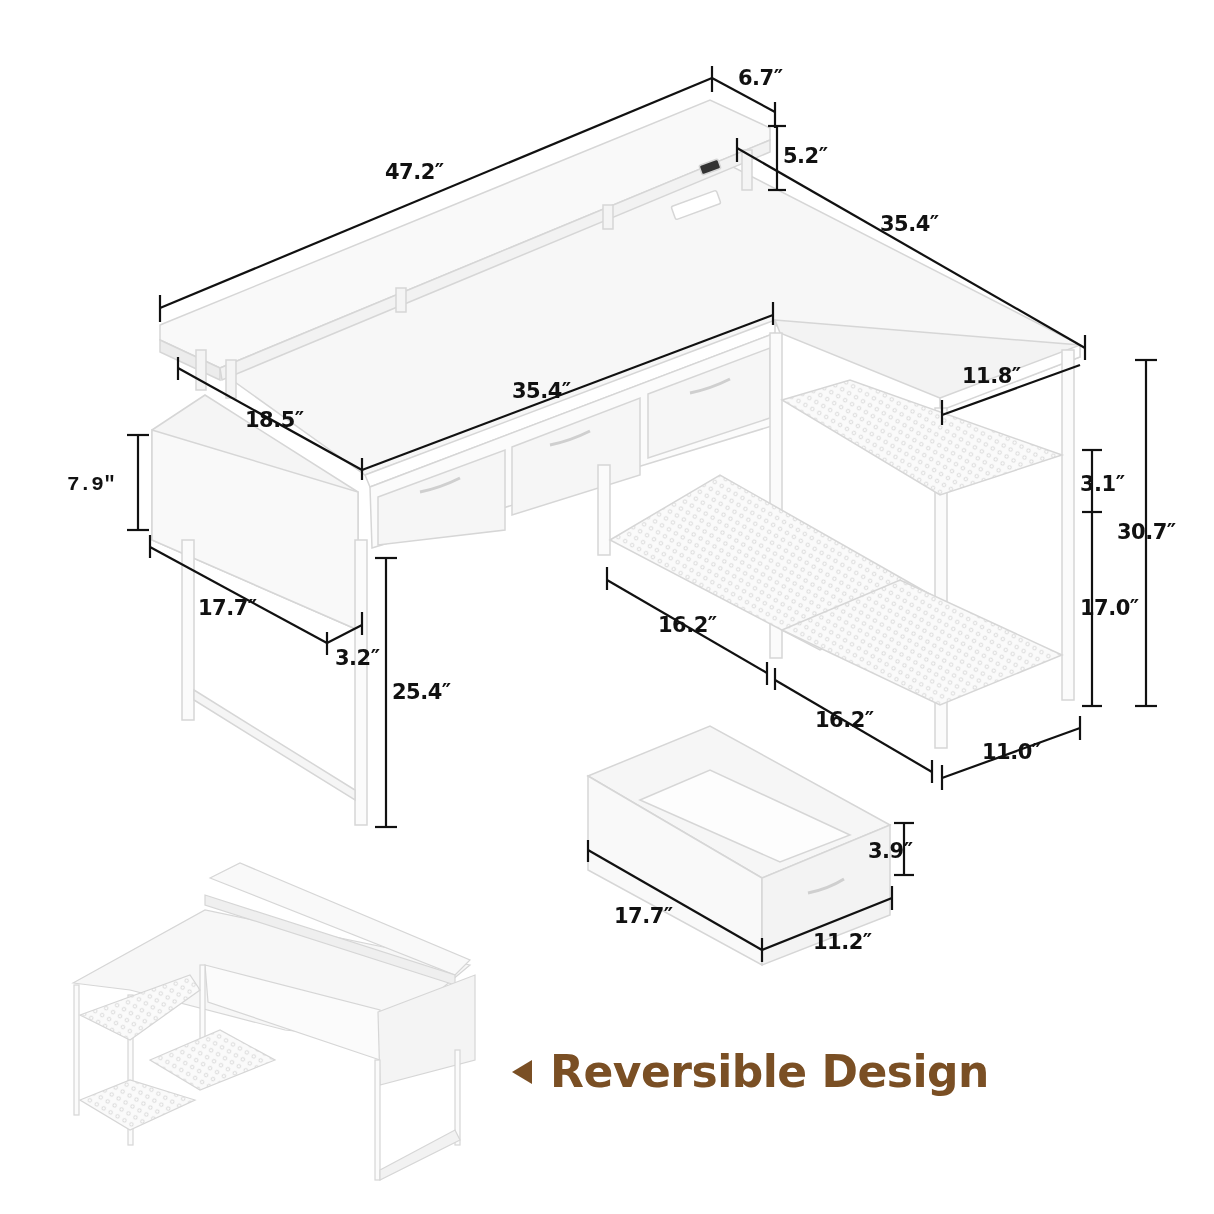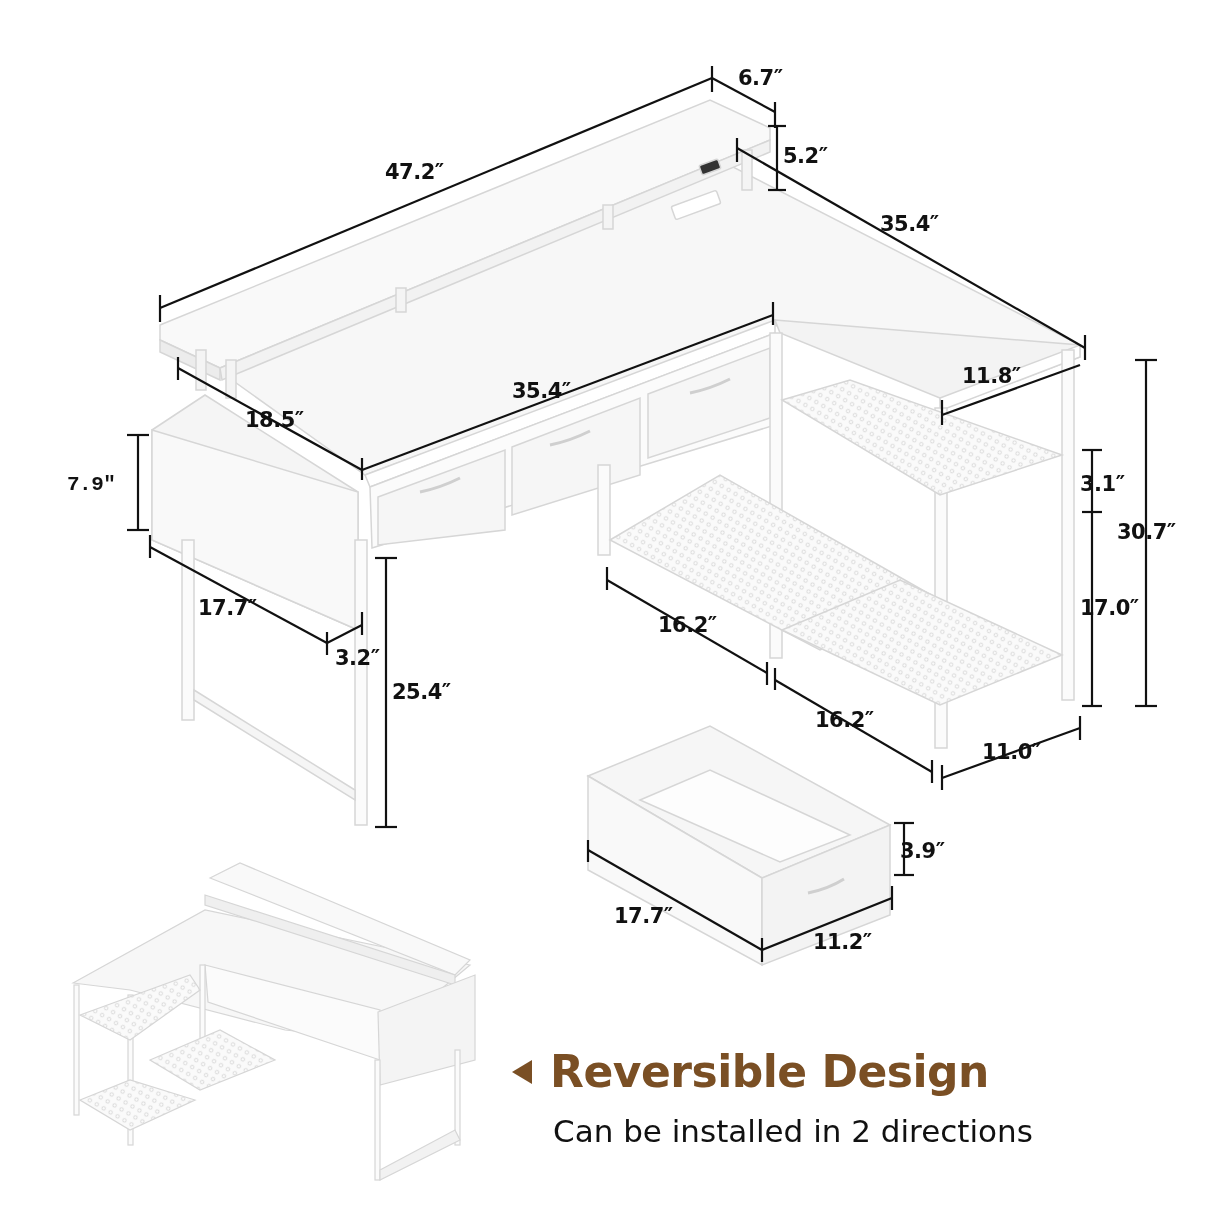--- a/index.html
+++ b/index.html
@@ -186,23 +186,22 @@
   <span class="dim" style="left:67px;top:474px;font-family:Liberation Mono, monospace;">7.9″</span>
   <span class="dim" style="left:198px;top:598px;">17.7″</span>
   <span class="dim" style="left:335px;top:648px;">3.2″</span>
   <span class="dim" style="left:392px;top:682px;">25.4″</span>
   <span class="dim" style="left:1080px;top:474px;">3.1″</span>
   <span class="dim" style="left:1080px;top:598px;">17.0″</span>
   <span class="dim" style="left:1117px;top:522px;">30.7″</span>
   <span class="dim" style="left:658px;top:615px;">16.2″</span>
   <span class="dim" style="left:815px;top:710px;">16.2″</span>
   <span class="dim" style="left:982px;top:742px;">11.0″</span>
-  <span class="dim" style="left:900px;top:841px;text-align:center;">3.9″</span>
+  <span class="dim" style="left:868px;top:841px;text-align:center;">3.9″</span>
   <span class="dim" style="left:614px;top:906px;">17.7″</span>
   <span class="dim" style="left:813px;top:932px;">11.2″</span>
 
   
   <div class="headline">
     <span class="tri"></span>
     <span class="title">Reversible Design</span>
   </div>
-  <div class="subtitle">Can be installed in 2 directions</div>
 </div>
 
 </body></html>

